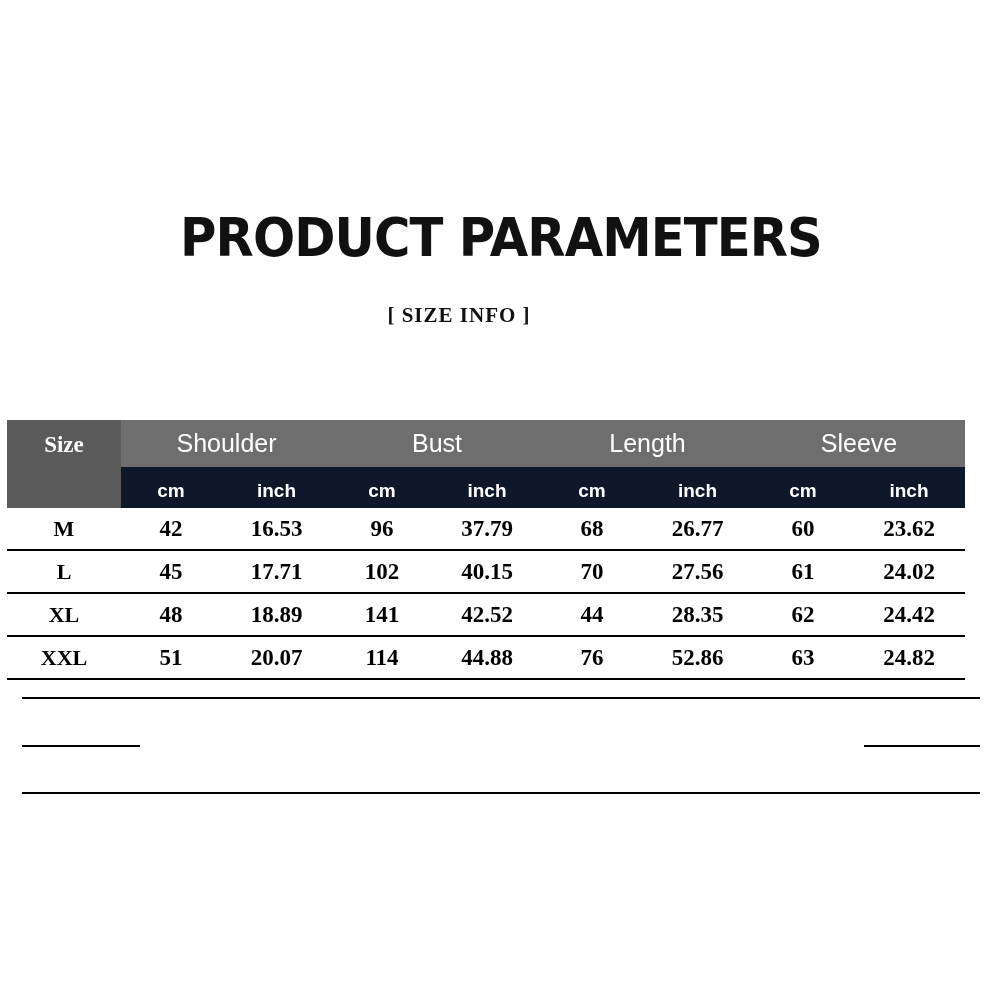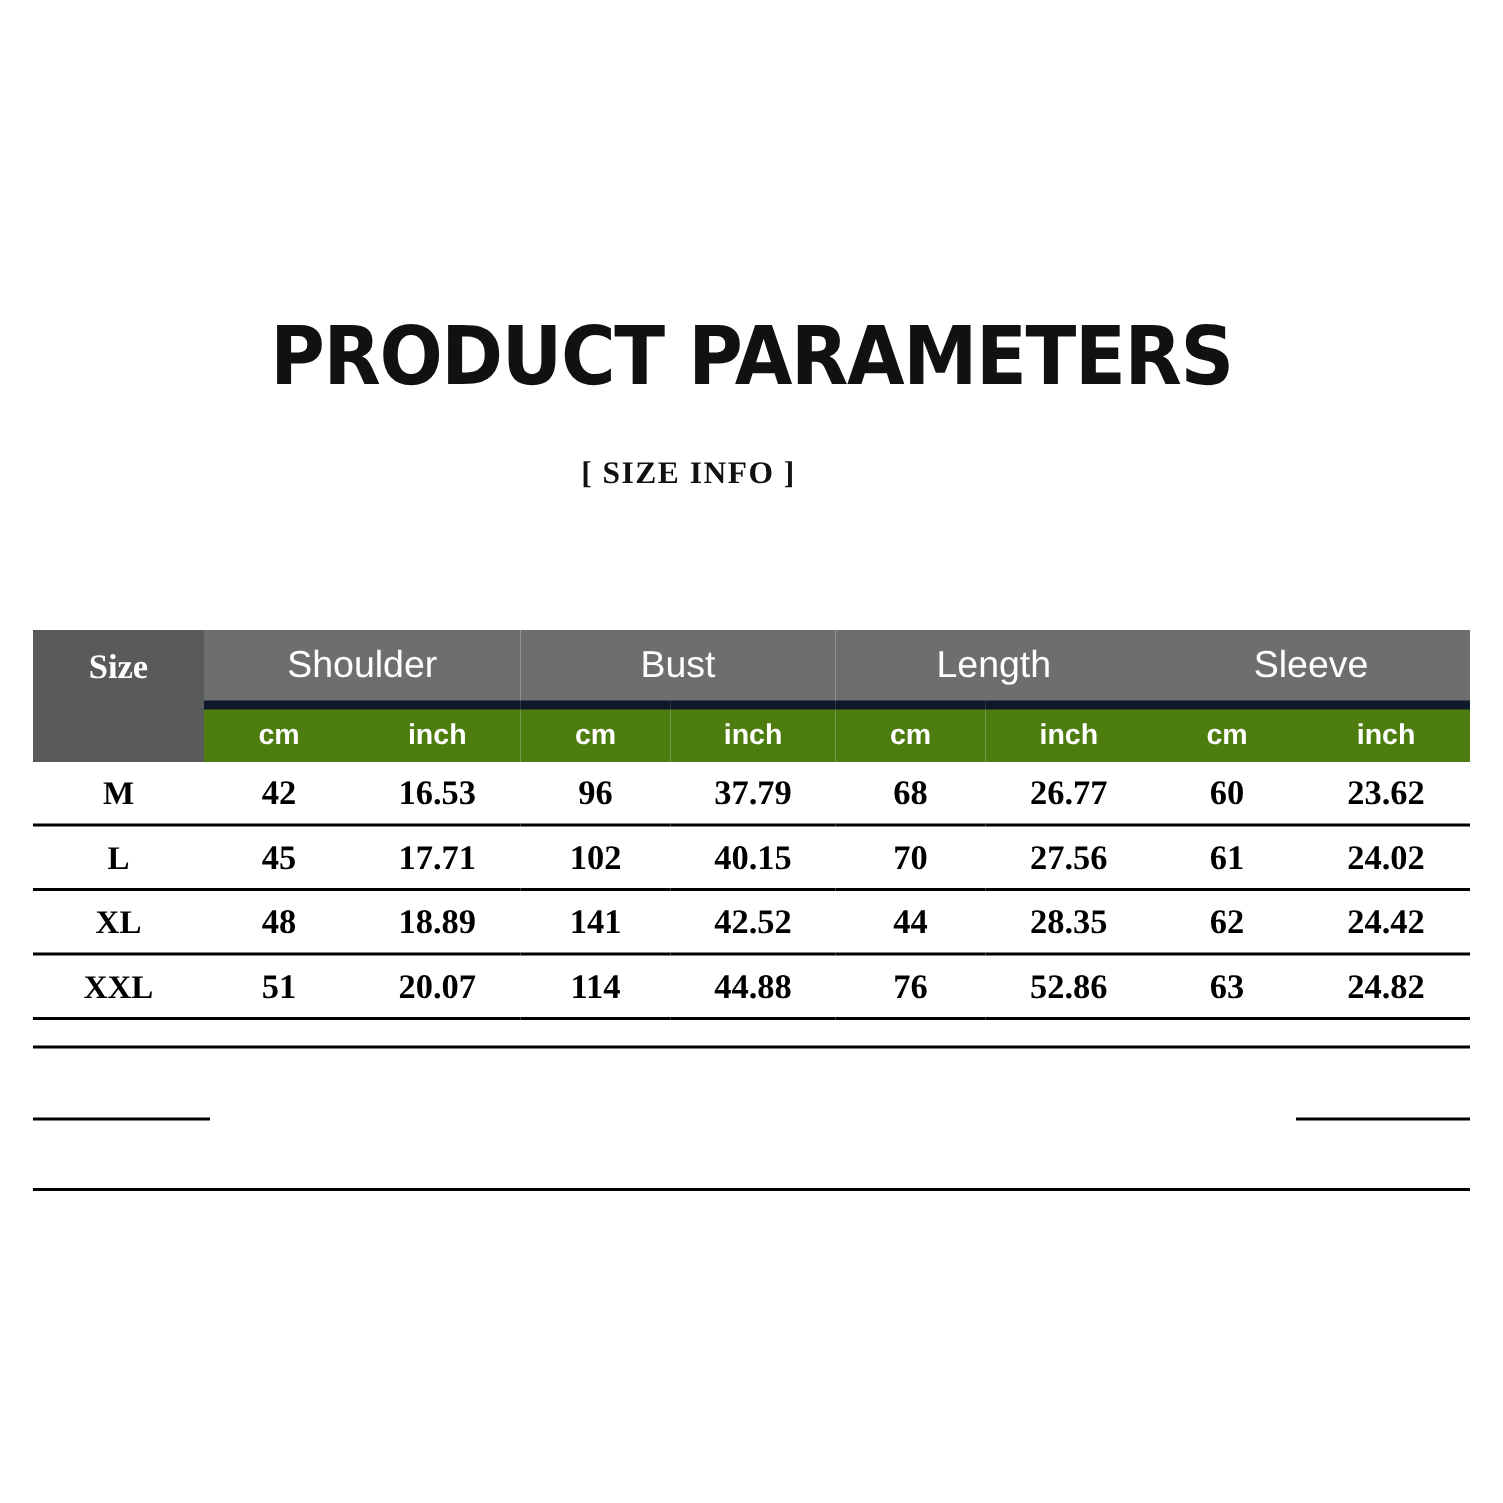--- a/index.html
+++ b/index.html
@@ -46,21 +46,21 @@
     font-family: "Liberation Serif", serif;
     font-weight: bold;
     font-size: 21px;
     letter-spacing: 1px;
     color: #111111;
   }
 
   table.size-table {
     position: absolute;
     top: 420px;
-    left: 22px;
+    left: 7px;
     width: 958px;
     border-collapse: collapse;
     table-layout: fixed;
     font-family: "Liberation Serif", serif;
   }
 
   table.size-table td,
   table.size-table th {
     padding: 0;
     margin: 0;
@@ -84,21 +84,21 @@
     font-family: "Liberation Serif", serif;
     font-weight: bold;
     font-size: 23px;
     height: 47px;
   }
   .hdr-size-blank {
     background: #5a5a5a;
     height: 35px;
   }
   .hdr-unit {
-    background: #4d7c0f;
+    background: #0f172a;
     color: #ffffff;
     font-family: "Liberation Sans", sans-serif;
     font-size: 19px;
     height: 35px;
   }
 
   
   .body-row td {
     height: 41px;
     border-bottom: 2px solid #000000;

